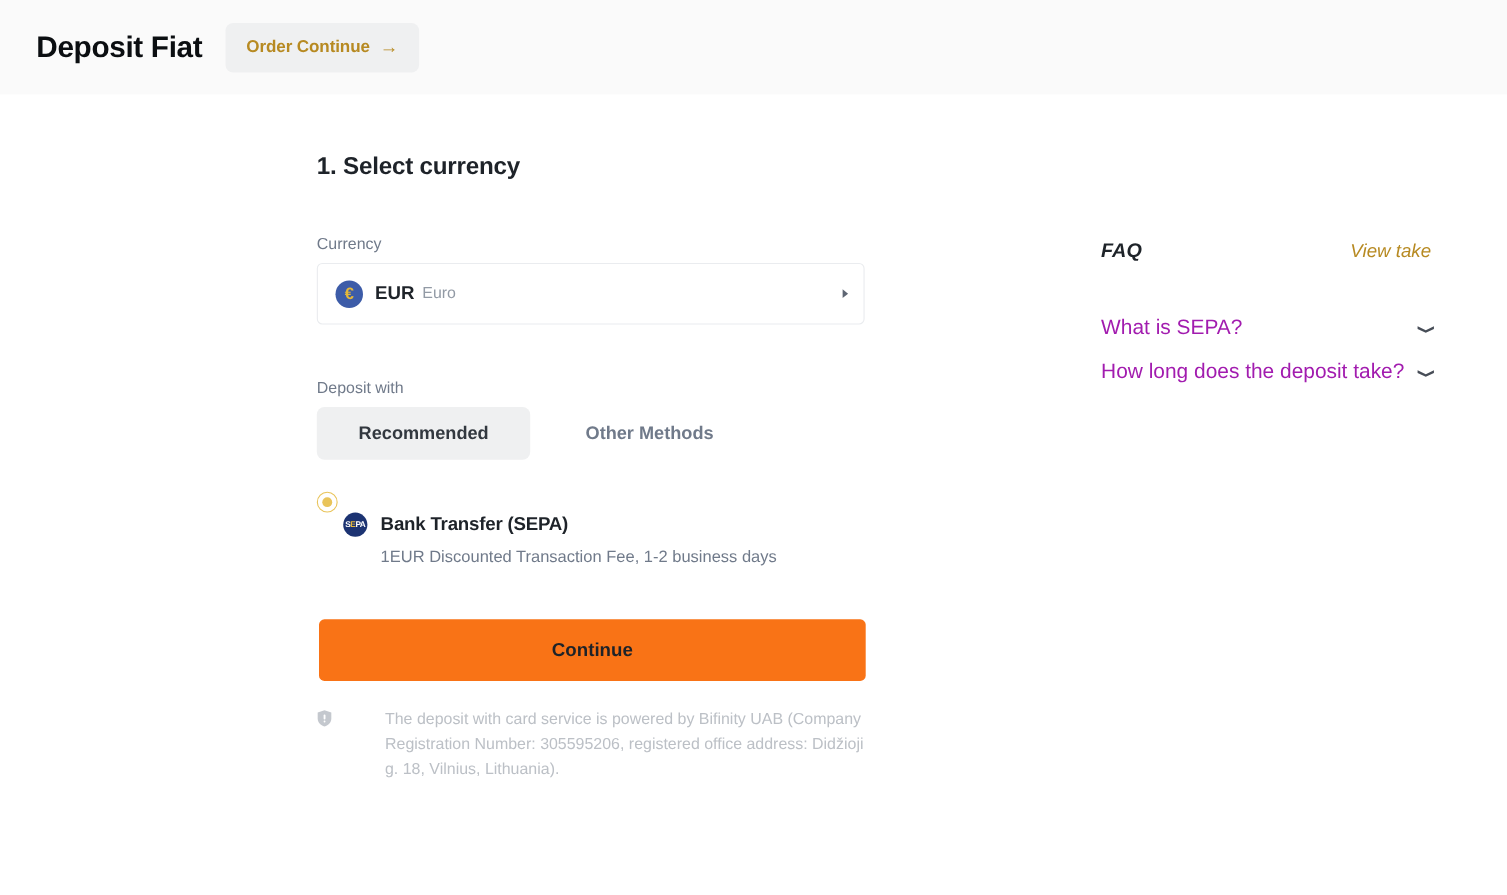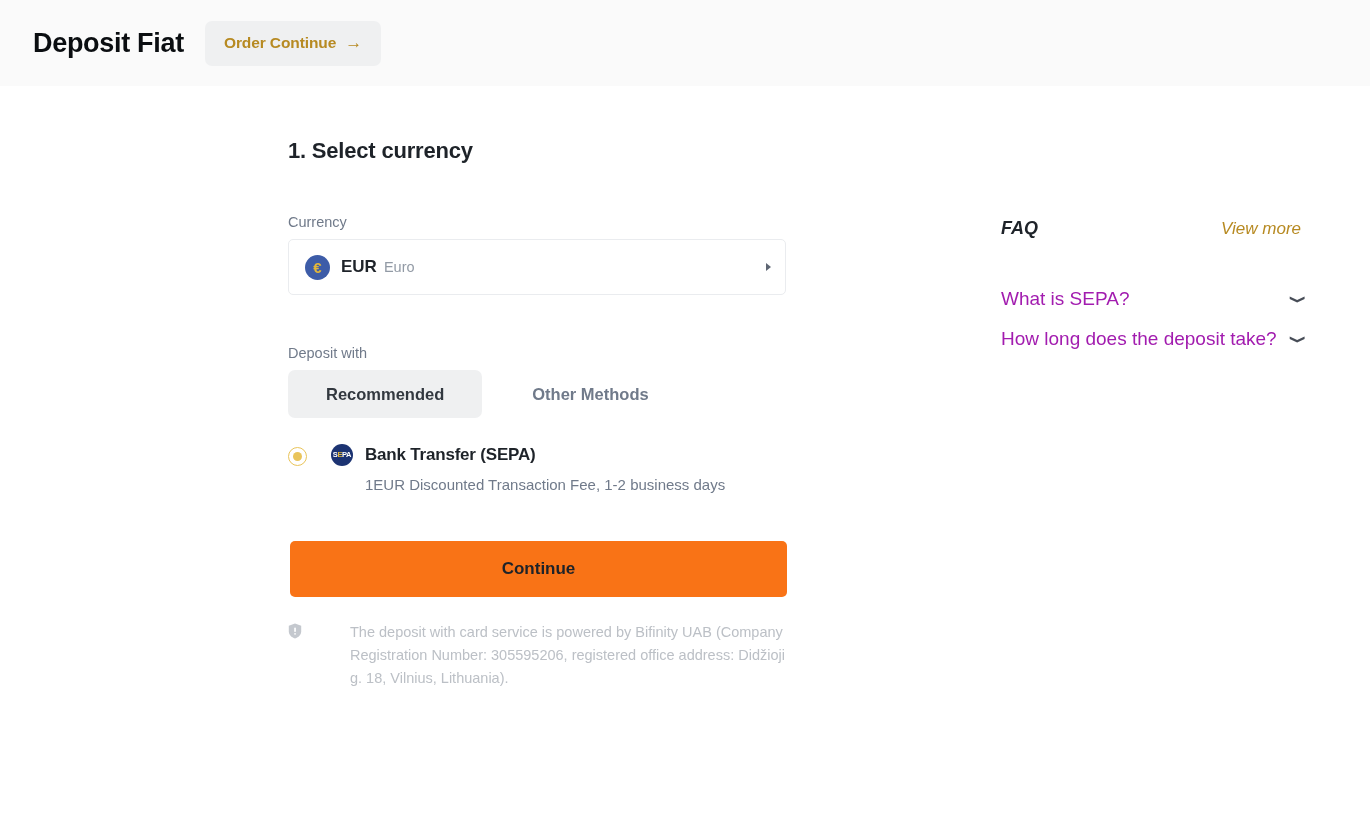--- a/index.html
+++ b/index.html
@@ -166,20 +166,21 @@
     margin-left: 12px;
   }
 
   
   .methods { margin-top: 26px; }
 
   .method {
     display: flex;
     align-items: flex-start;
     cursor: pointer;
+    flex-direction: column;
   }
   .method + .method { margin-top: 30px; }
 
   .radio {
     width: 19px; height: 19px;
     border-radius: 50%;
     flex: 0 0 auto;
     margin-top: 3px;
     display: flex;
     align-items: center;
@@ -400,21 +401,21 @@
         </svg>
       </span>
       <div class="footer-text">The deposit with card service is powered by Bifinity UAB (Company Registration Number: 305595206, registered office address: Didžioji g. 18, Vilnius, Lithuania).</div>
     </div>
 
   </div>
 
   <div class="faq-col">
     <div class="faq-head">
       <span class="faq-title">FAQ</span>
-      <span class="faq-viewmore">View more</span>
+      <span class="faq-viewmore">View take</span>
     </div>
     <div class="faq-list">
       <div class="faq-item">
         <span class="faq-q">What is SEPA?</span>
         <span class="chevron-down-icon" style="display: inline-block; transform: rotate(-90deg) scaleY(1.35);">❮</span>
       </div>
       <div class="faq-item">
         <span class="faq-q">How long does the deposit take?</span>
         <span class="chevron-down-icon" style="display: inline-block; transform: rotate(-90deg) scaleY(1.35);">❮</span>
       </div>

